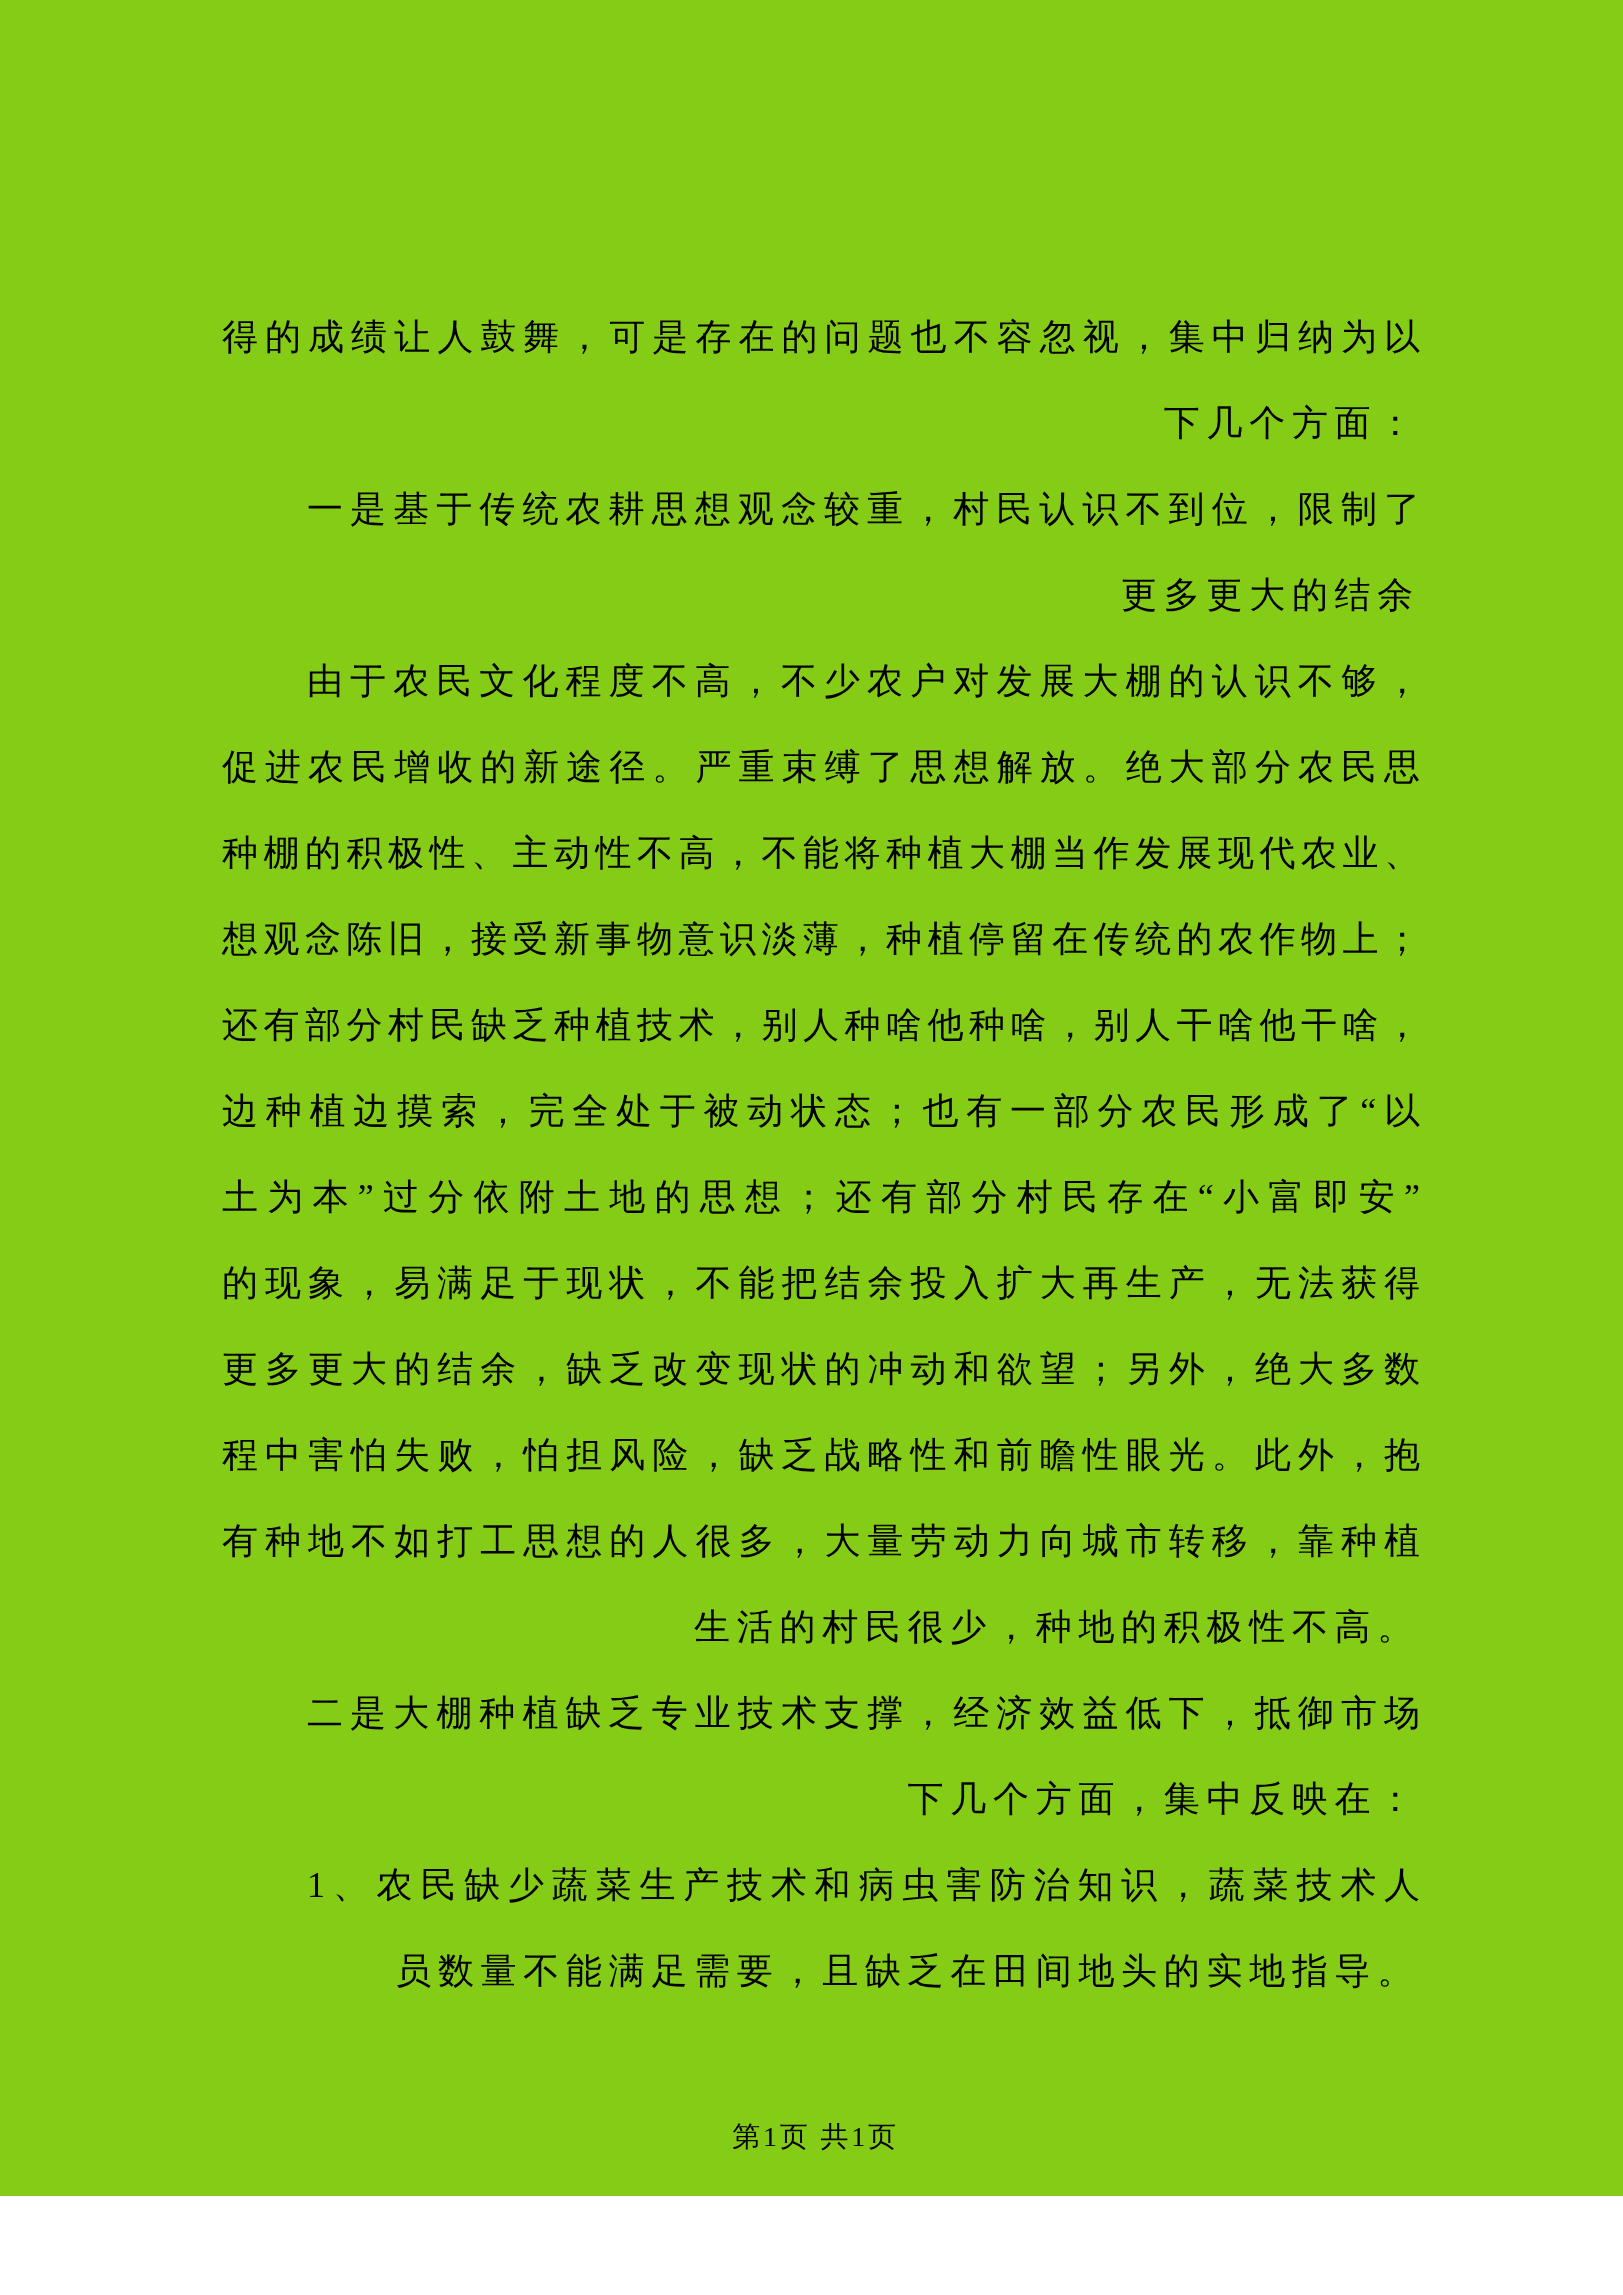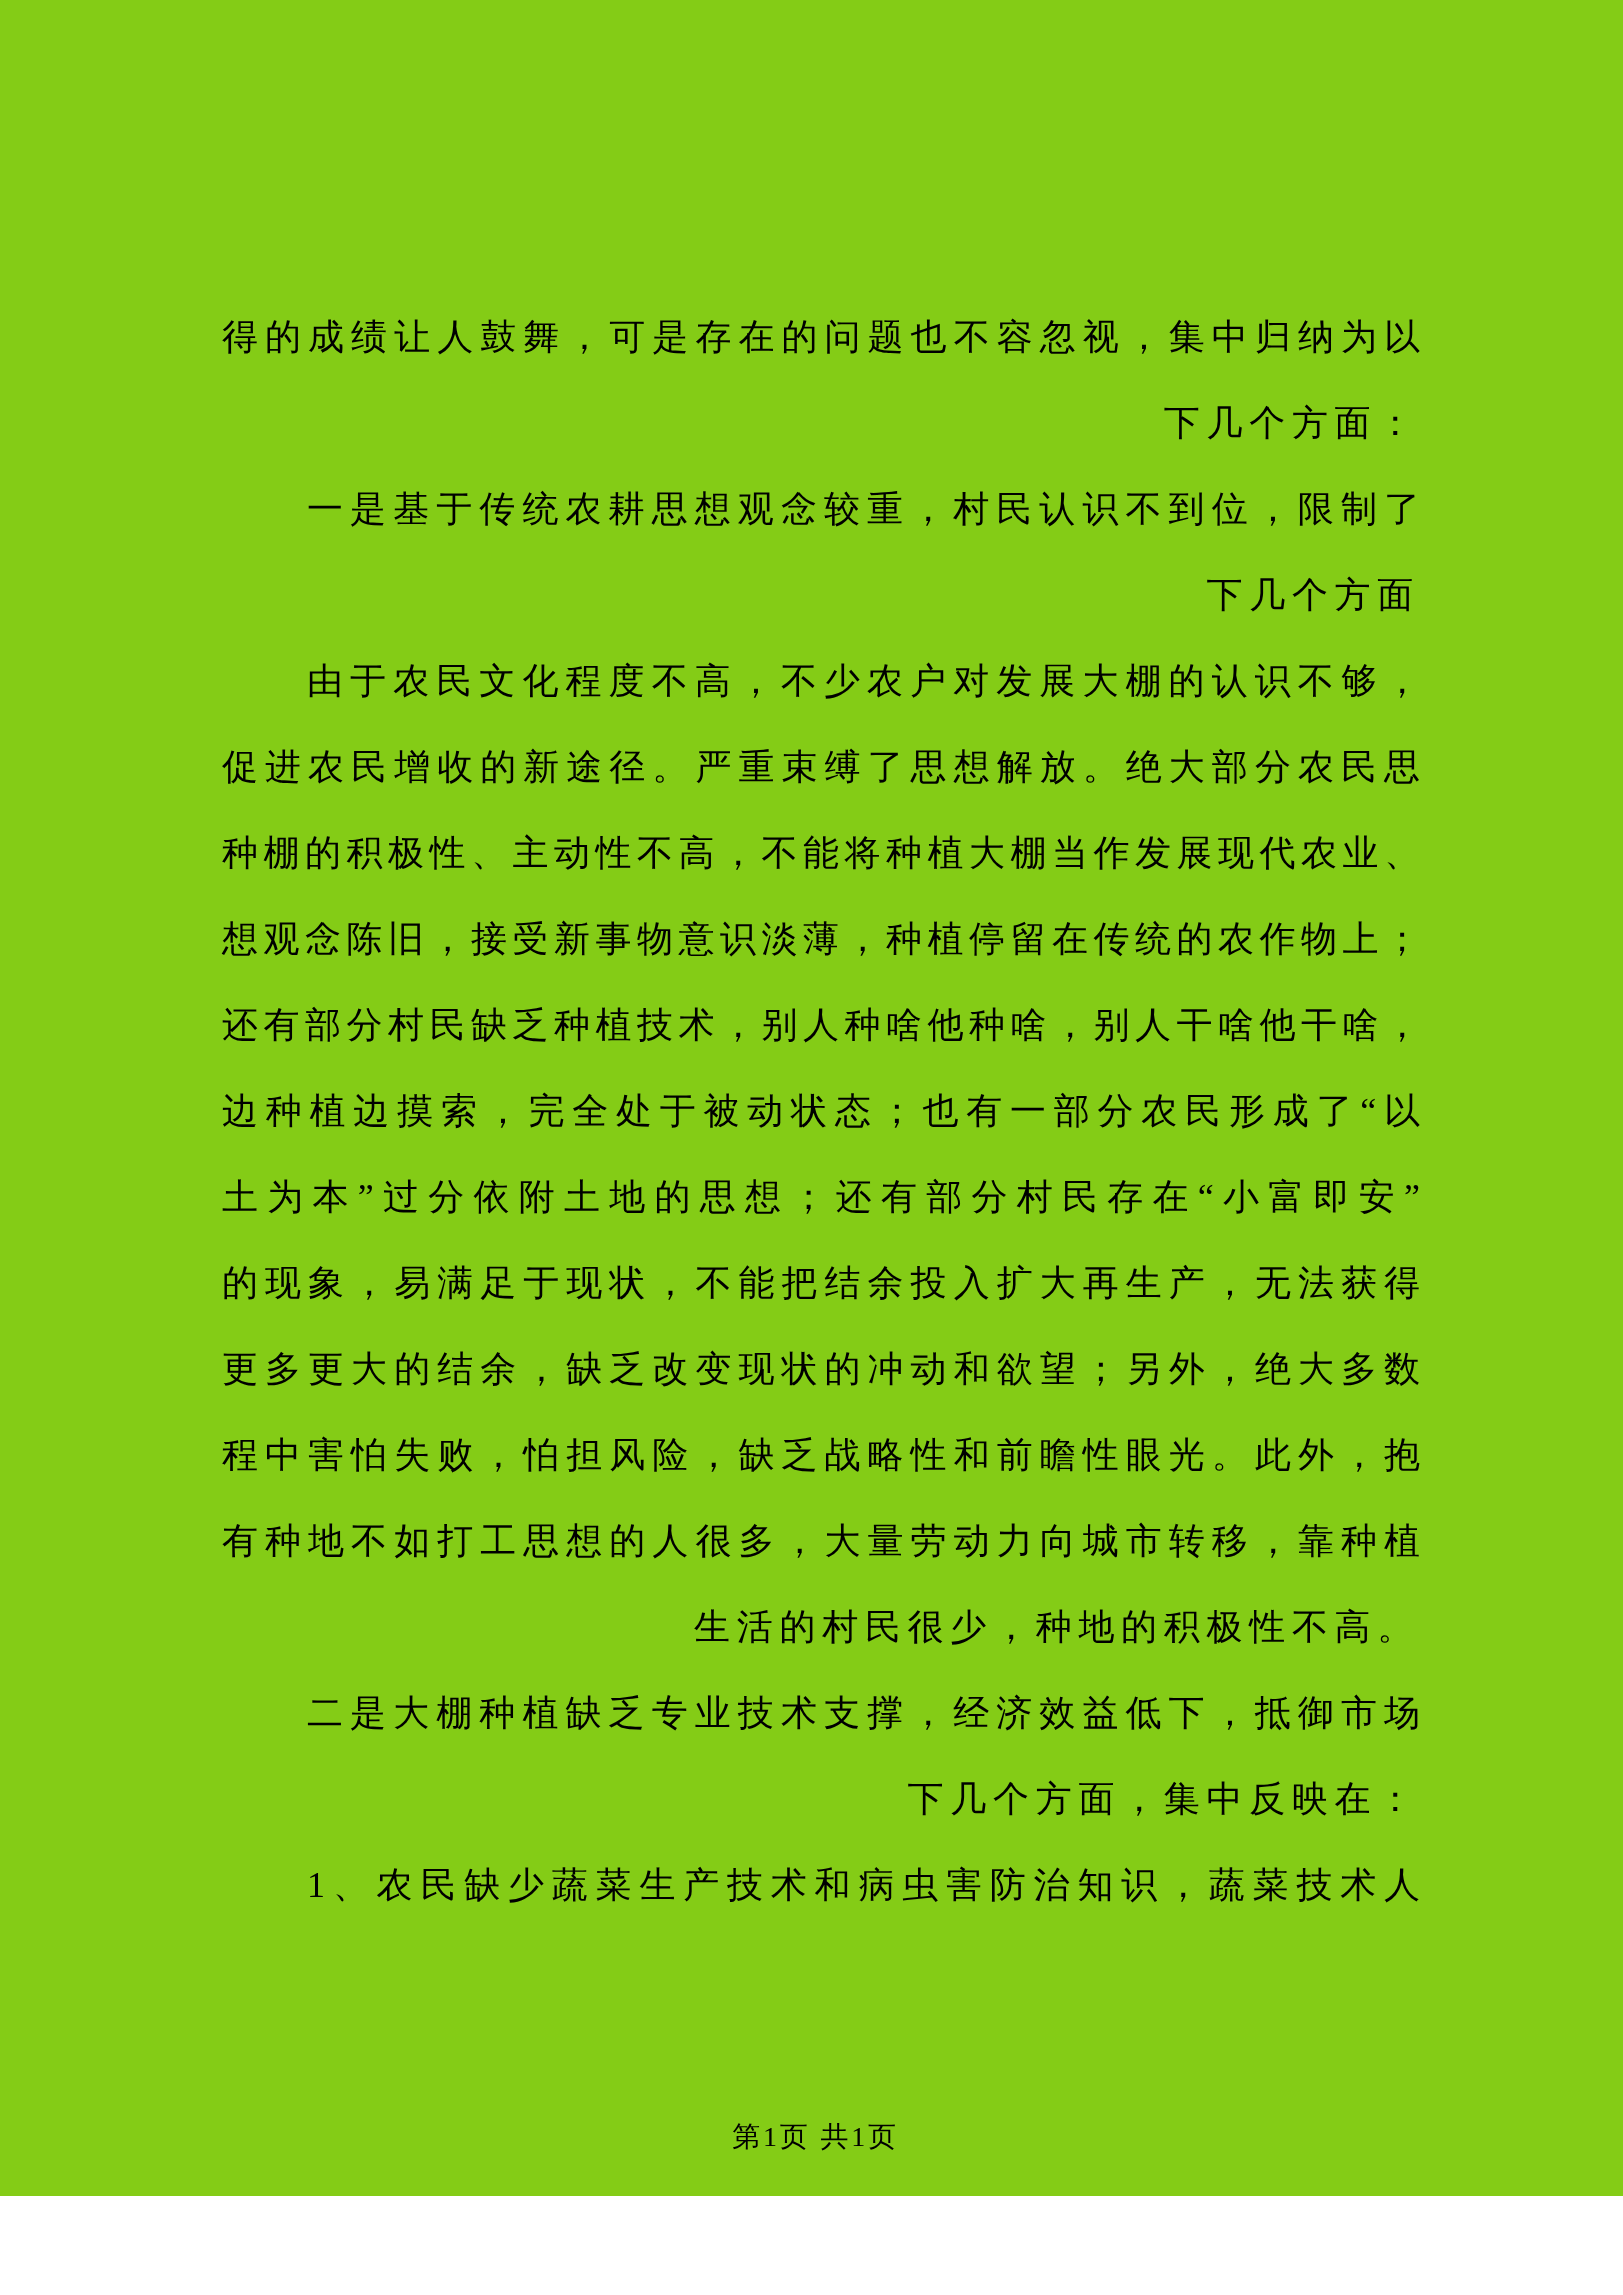--- a/index.html
+++ b/index.html
@@ -50,32 +50,33 @@
   }
 </style>
 </head>
 <body>
 
 <div class="page">
   <main class="body-text">
       <div class="line justify">得的成绩让人鼓舞，可是存在的问题也不容忽视，集中归纳为以</div>
       <div class="line">下几个方面：</div>
       <div class="line justify indent">一是基于传统农耕思想观念较重，村民认识不到位，限制了</div>
-      <div class="line">下几个方面</div>
+      <div class="line">更多更大的结余</div>
       <div class="line justify indent">由于农民文化程度不高，不少农户对发展大棚的认识不够，</div>
       <div class="line justify">促进农民增收的新途径。严重束缚了思想解放。绝大部分农民思</div>
       <div class="line justify">种棚的积极性、主动性不高，不能将种植大棚当作发展现代农业、</div>
       <div class="line justify">想观念陈旧，接受新事物意识淡薄，种植停留在传统的农作物上；</div>
       <div class="line justify">还有部分村民缺乏种植技术，别人种啥他种啥，别人干啥他干啥，</div>
       <div class="line justify">边种植边摸索，完全处于被动状态；也有一部分农民形成了“以</div>
       <div class="line justify">土为本”过分依附土地的思想；还有部分村民存在“小富即安”</div>
       <div class="line justify">的现象，易满足于现状，不能把结余投入扩大再生产，无法获得</div>
       <div class="line justify">更多更大的结余，缺乏改变现状的冲动和欲望；另外，绝大多数</div>
       <div class="line justify">程中害怕失败，怕担风险，缺乏战略性和前瞻性眼光。此外，抱</div>
       <div class="line justify">有种地不如打工思想的人很多，大量劳动力向城市转移，靠种植</div>
       <div class="line">生活的村民很少，种地的积极性不高。</div>
       <div class="line justify indent">二是大棚种植缺乏专业技术支撑，经济效益低下，抵御市场</div>
       <div class="line">下几个方面，集中反映在：</div>
       <div class="line justify indent">1、农民缺少蔬菜生产技术和病虫害防治知识，蔬菜技术人</div>
+      <div class="line">员数量不能满足需要，且缺乏在田间地头的实地指导。</div>
     </main>
   <div class="footer">第1页 共1页</div>
 </div>
 
 
 </body></html>

